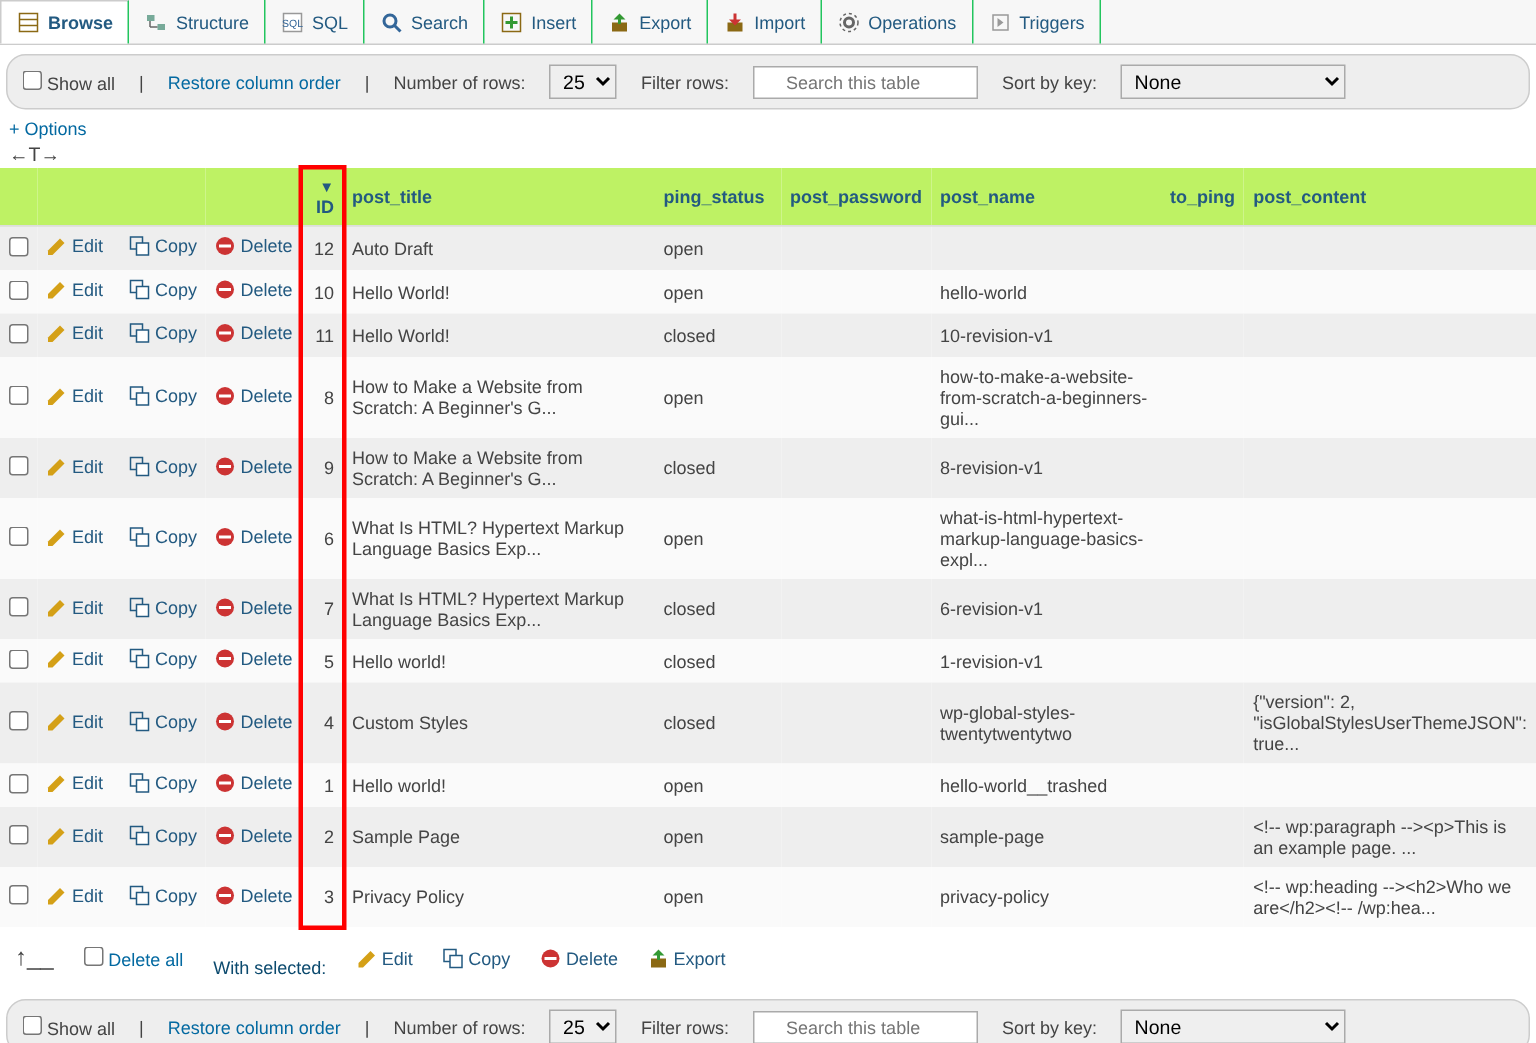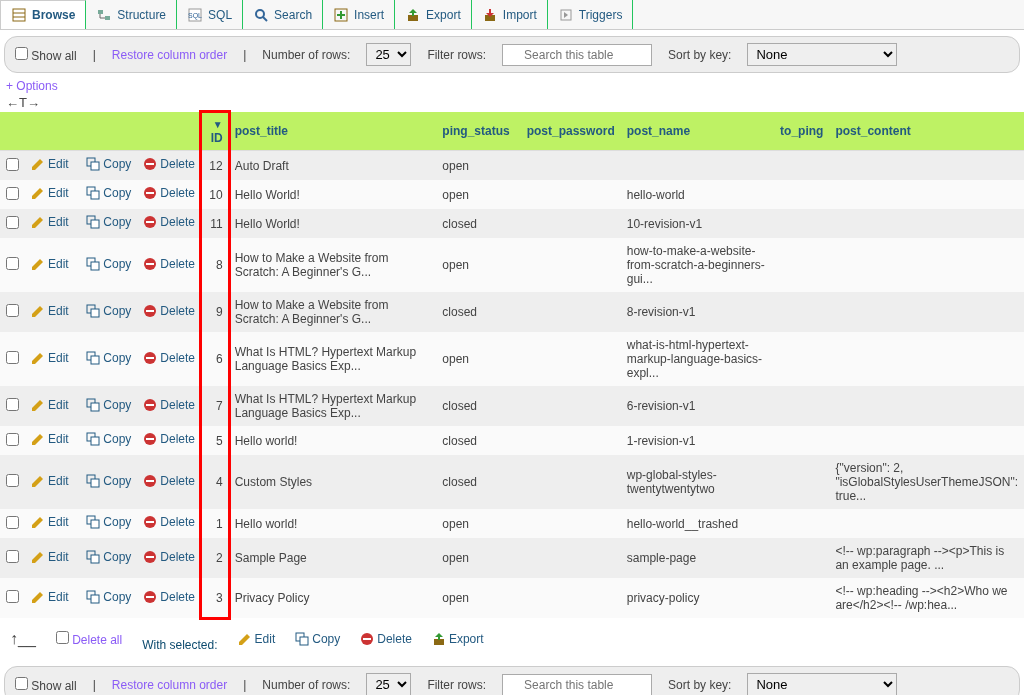--- a/index.html
+++ b/index.html
@@ -22,21 +22,21 @@
 tbody td { padding: 6px 6px; vertical-align: middle; color: #444; }
 .action { color: #235a81; cursor: pointer; white-space: nowrap; display: inline-flex; align-items: center; gap: 3px; }
 .icon { width: 14px; height: 14px; display: inline-block; }
 .edit-ico { fill: #d4a017; }
 .copy-ico { fill: #235a81; }
 .id-col { text-align: right; }
 .red-box { position: absolute; border: 3px solid red; pointer-events: none; }
 .footer-actions { display: flex; align-items: center; gap: 20px; padding: 8px 10px; }
 .footer-actions .lbl { color: #0c4a6e; margin-top: 12px; }
 .up-arrow { font-size: 16px; }
-a.link { color: #8b5cf6; text-decoration: none; }
+a.link { color: #0369a1; text-decoration: none; }
 .chk-col { width: 22px; }
 .act-col { width: 56px; }
 .content-wrap { position: relative; }
 </style>
 </head>
 <body>
 
 
 
 
@@ -100,20 +100,29 @@
       <span>Export</span>
     </div>
   <div class="tab">
       <span class="tab-icon">
         <svg width="14" height="14">
           <rect x="2" y="7" width="10" height="6" fill="#8b6914"></rect>
           <path d="M7 9 L11 5 L8 5 L8 1 L6 1 L6 5 L3 5 Z" fill="#c33"></path>
         </svg>
       </span>
       <span>Import</span>
+    </div>
+  <div class="tab">
+      <span class="tab-icon">
+        <svg width="14" height="14">
+          <circle cx="7" cy="7" r="3" fill="none" stroke="#666" stroke-width="2"></circle>
+          <circle cx="7" cy="7" r="6" fill="none" stroke="#666" stroke-width="1" stroke-dasharray="2 2"></circle>
+        </svg>
+      </span>
+      <span>Operations</span>
     </div>
   <div class="tab">
       <span class="tab-icon">
         <svg width="14" height="14">
           <rect x="2" y="2" width="10" height="10" fill="none" stroke="#999"></rect>
           <path d="M5 4 L9 7 L5 10 Z" fill="#999"></path>
         </svg>
       </span>
       <span>Triggers</span>
     </div>

